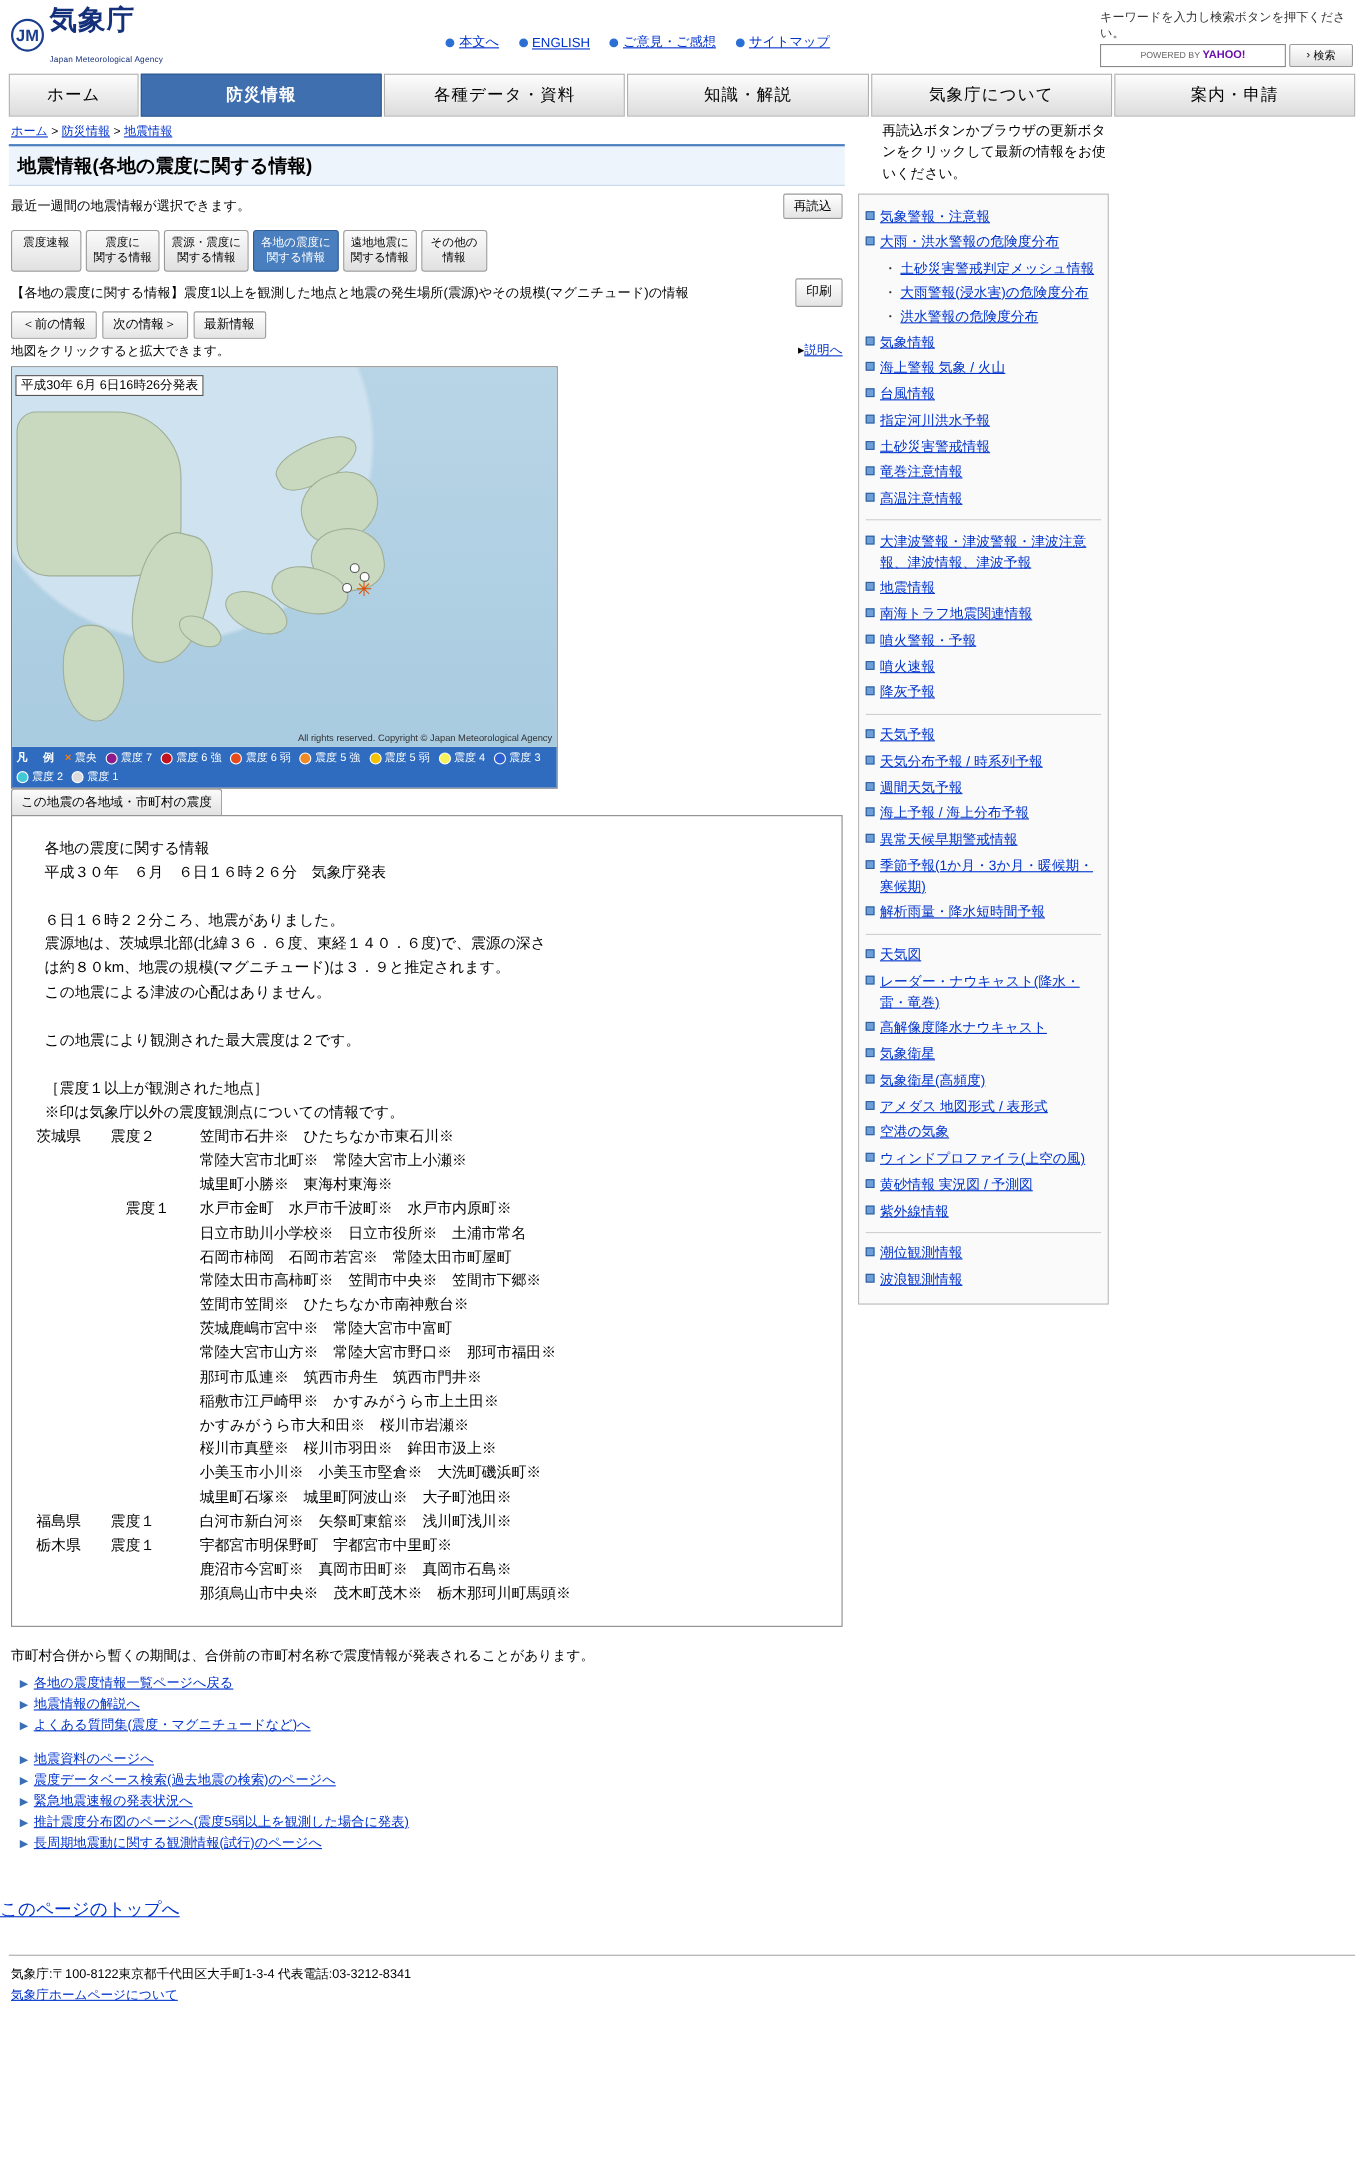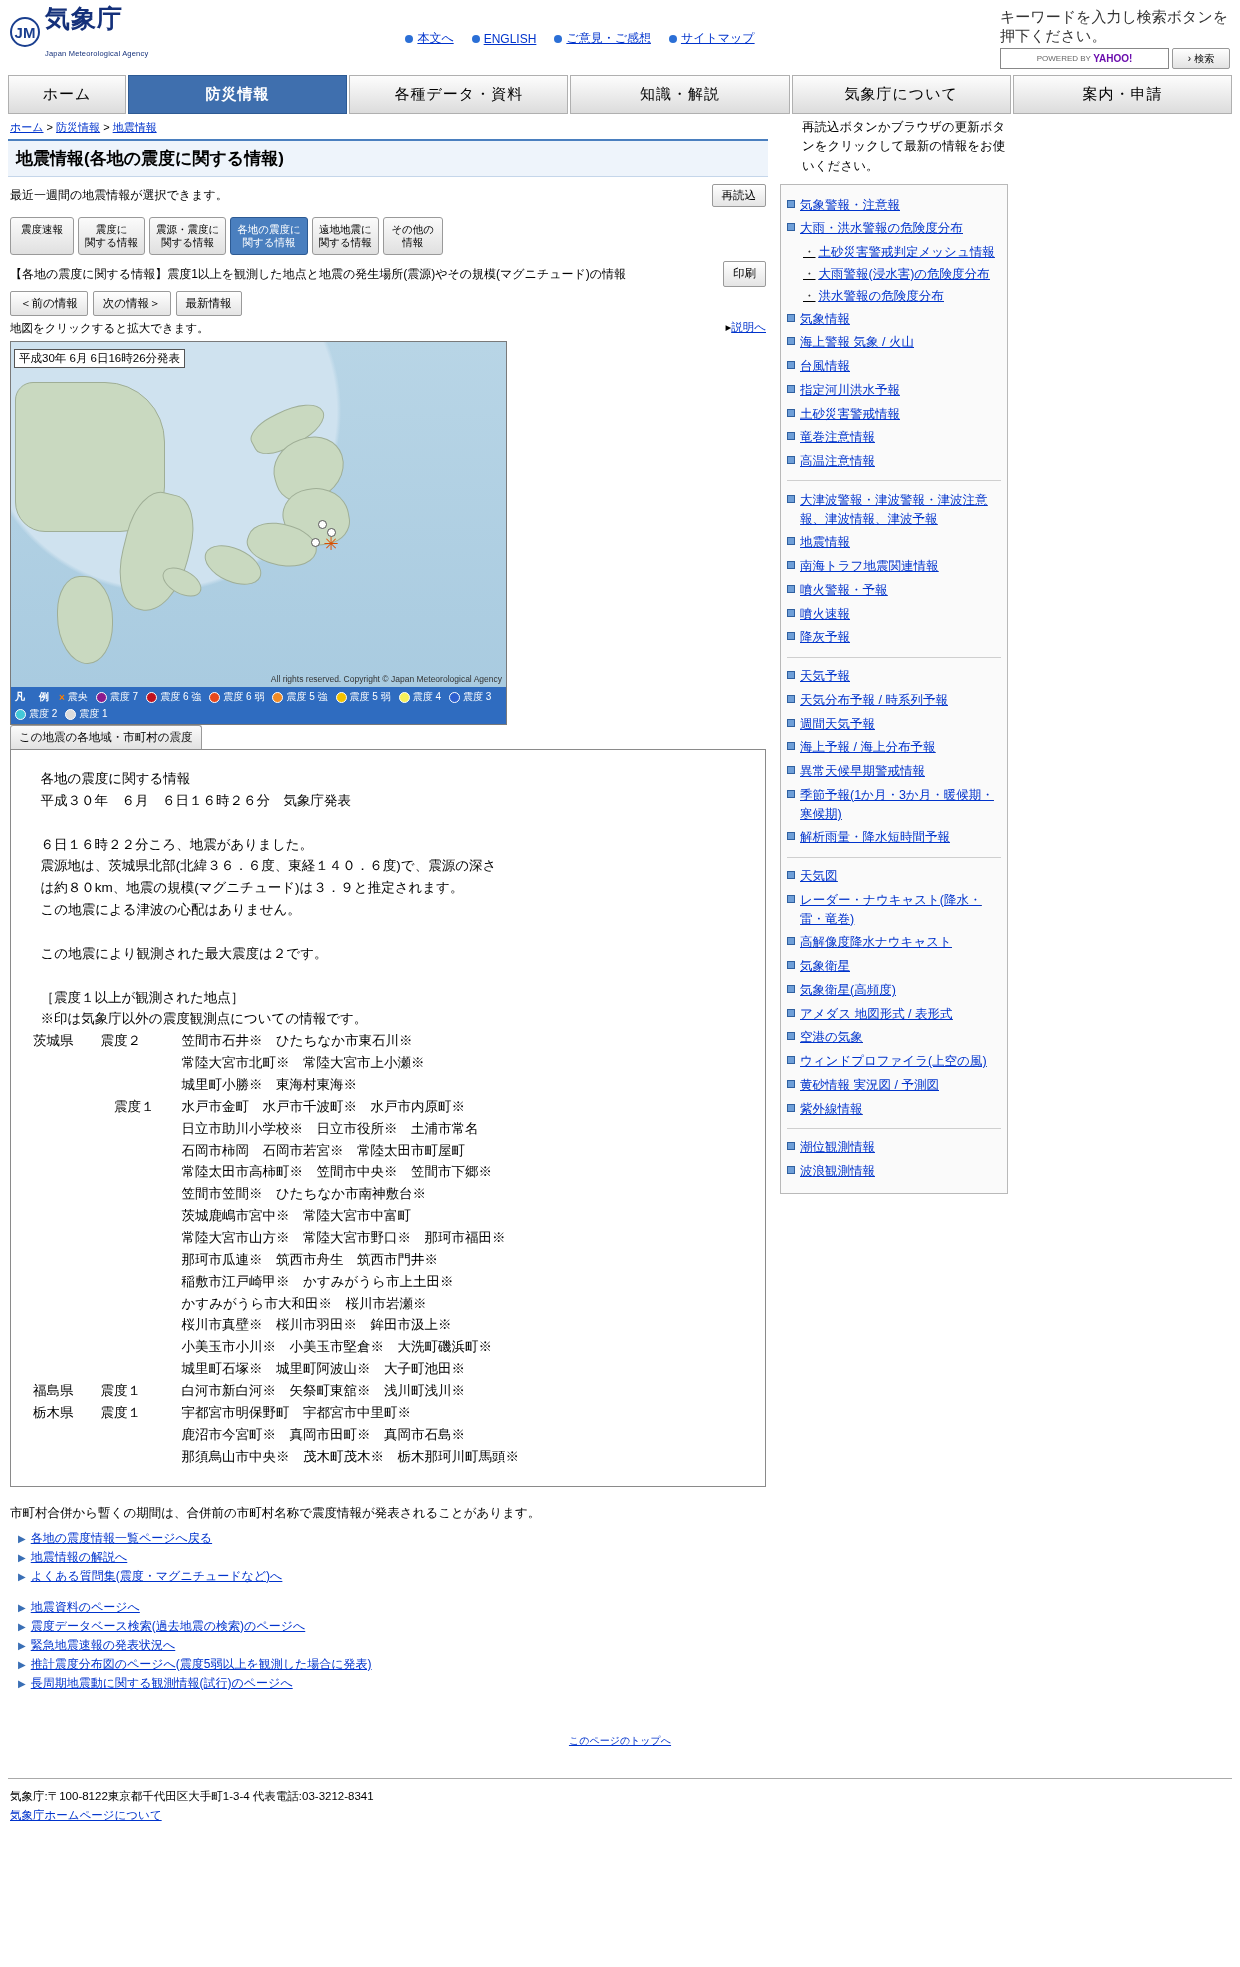--- a/index.html
+++ b/index.html
@@ -25,21 +25,21 @@
   }
   .logo-text-ja { font-size:25px; font-weight:bold; color:#14307a; letter-spacing:1px; line-height:1; }
   .logo-text-en { font-size:7.5px; color:#14307a; letter-spacing:0.2px; margin-top:18px;}
   .header-links {
     flex:1; display:flex; justify-content:center; align-items:center;
     gap:18px; padding-top:24px; font-size:12px;
   }
   .hl { display:flex; align-items:center; gap:4px; }
   .bluedot { width:8px;height:8px;border-radius:50%;background:#2b6fd6; display:inline-block;}
   .search-box { width:230px; flex:none; padding-top:2px;}
-  .search-hint { font-size:15px; color:#333; margin-bottom:2px; }
+  .search-hint { font-size:11px; color:#333; margin-bottom:2px; }
   .search-row { display:flex; align-items:stretch; gap:3px;}
   .yahoo-field {
     flex:1; height:21px; border:1px solid #888; background:#fff;
     display:flex; align-items:center; justify-content:center;
     font-size:8px; color:#666;
   }
   .yahoo-field b{ color:#6a0dad; font-size:10px;}
   .search-btn {
     width:58px; height:21px; border:1px solid #999; background:linear-gradient(#fff,#e2e2e2);
     font-size:10px; display:flex;align-items:center;justify-content:center; gap:3px;
@@ -134,29 +134,29 @@
   .reportbox {
     border:1px solid #8a8a8a; margin:0 2px 0 2px; padding:18px 22px;
     font-size:13.5px; line-height:1.62; min-height:560px; white-space:pre-wrap;
     font-family:"Liberation Sans", sans-serif;
   }
   .after-note { font-size:12.5px; margin:18px 2px 0 2px;}
   .linklist { margin:8px 2px 0 10px; font-size:12px; }
   .linklist div { margin:2px 0; }
   .linklist .mk { color:#3a6fb5; margin-right:5px; font-size:10px;}
   .gap { height:10px;}
-  .toplink { text-align:center; margin:40px 0 30px 0; font-size:10px;}
+  .toplink { margin:40px 0 30px 0; font-size:16px;}
   .footer { border-top:1px solid #aaa; margin:8px 8px 0 8px; padding:8px 2px 20px 2px; font-size:11.5px; line-height:1.7;}
 
   
   .side-note {
     font-size:12.5px; line-height:1.55; color:#000; padding:4px 2px 8px 2px;margin-left:20px;
   }
   .side-list { border:1px solid #b9b9b9; background:#fafafa; padding:6px 6px 8px 6px; }
-  .side-group { padding:2px 0;text-decoration:underline; }
+  .side-group { padding:2px 0; }
   .side-item { display:flex; align-items:flex-start; gap:5px; font-size:12.5px; line-height:1.5; padding:2.5px 0;}
   .sq { width:8px;height:8px;border:1px solid #2f5f9f; background:#6f9fd8; margin-top:4px; flex:none;}
   .side-sub { font-size:12.5px; padding:2px 0 2px 16px; line-height:1.45;}
   .side-sub .dot { color:#333; margin-right:3px;}
   .hr { border-top:1px solid #cfcfcf; margin:5px 0;}
 </style>
 </head>
 <body>
 
 <div class="page">

